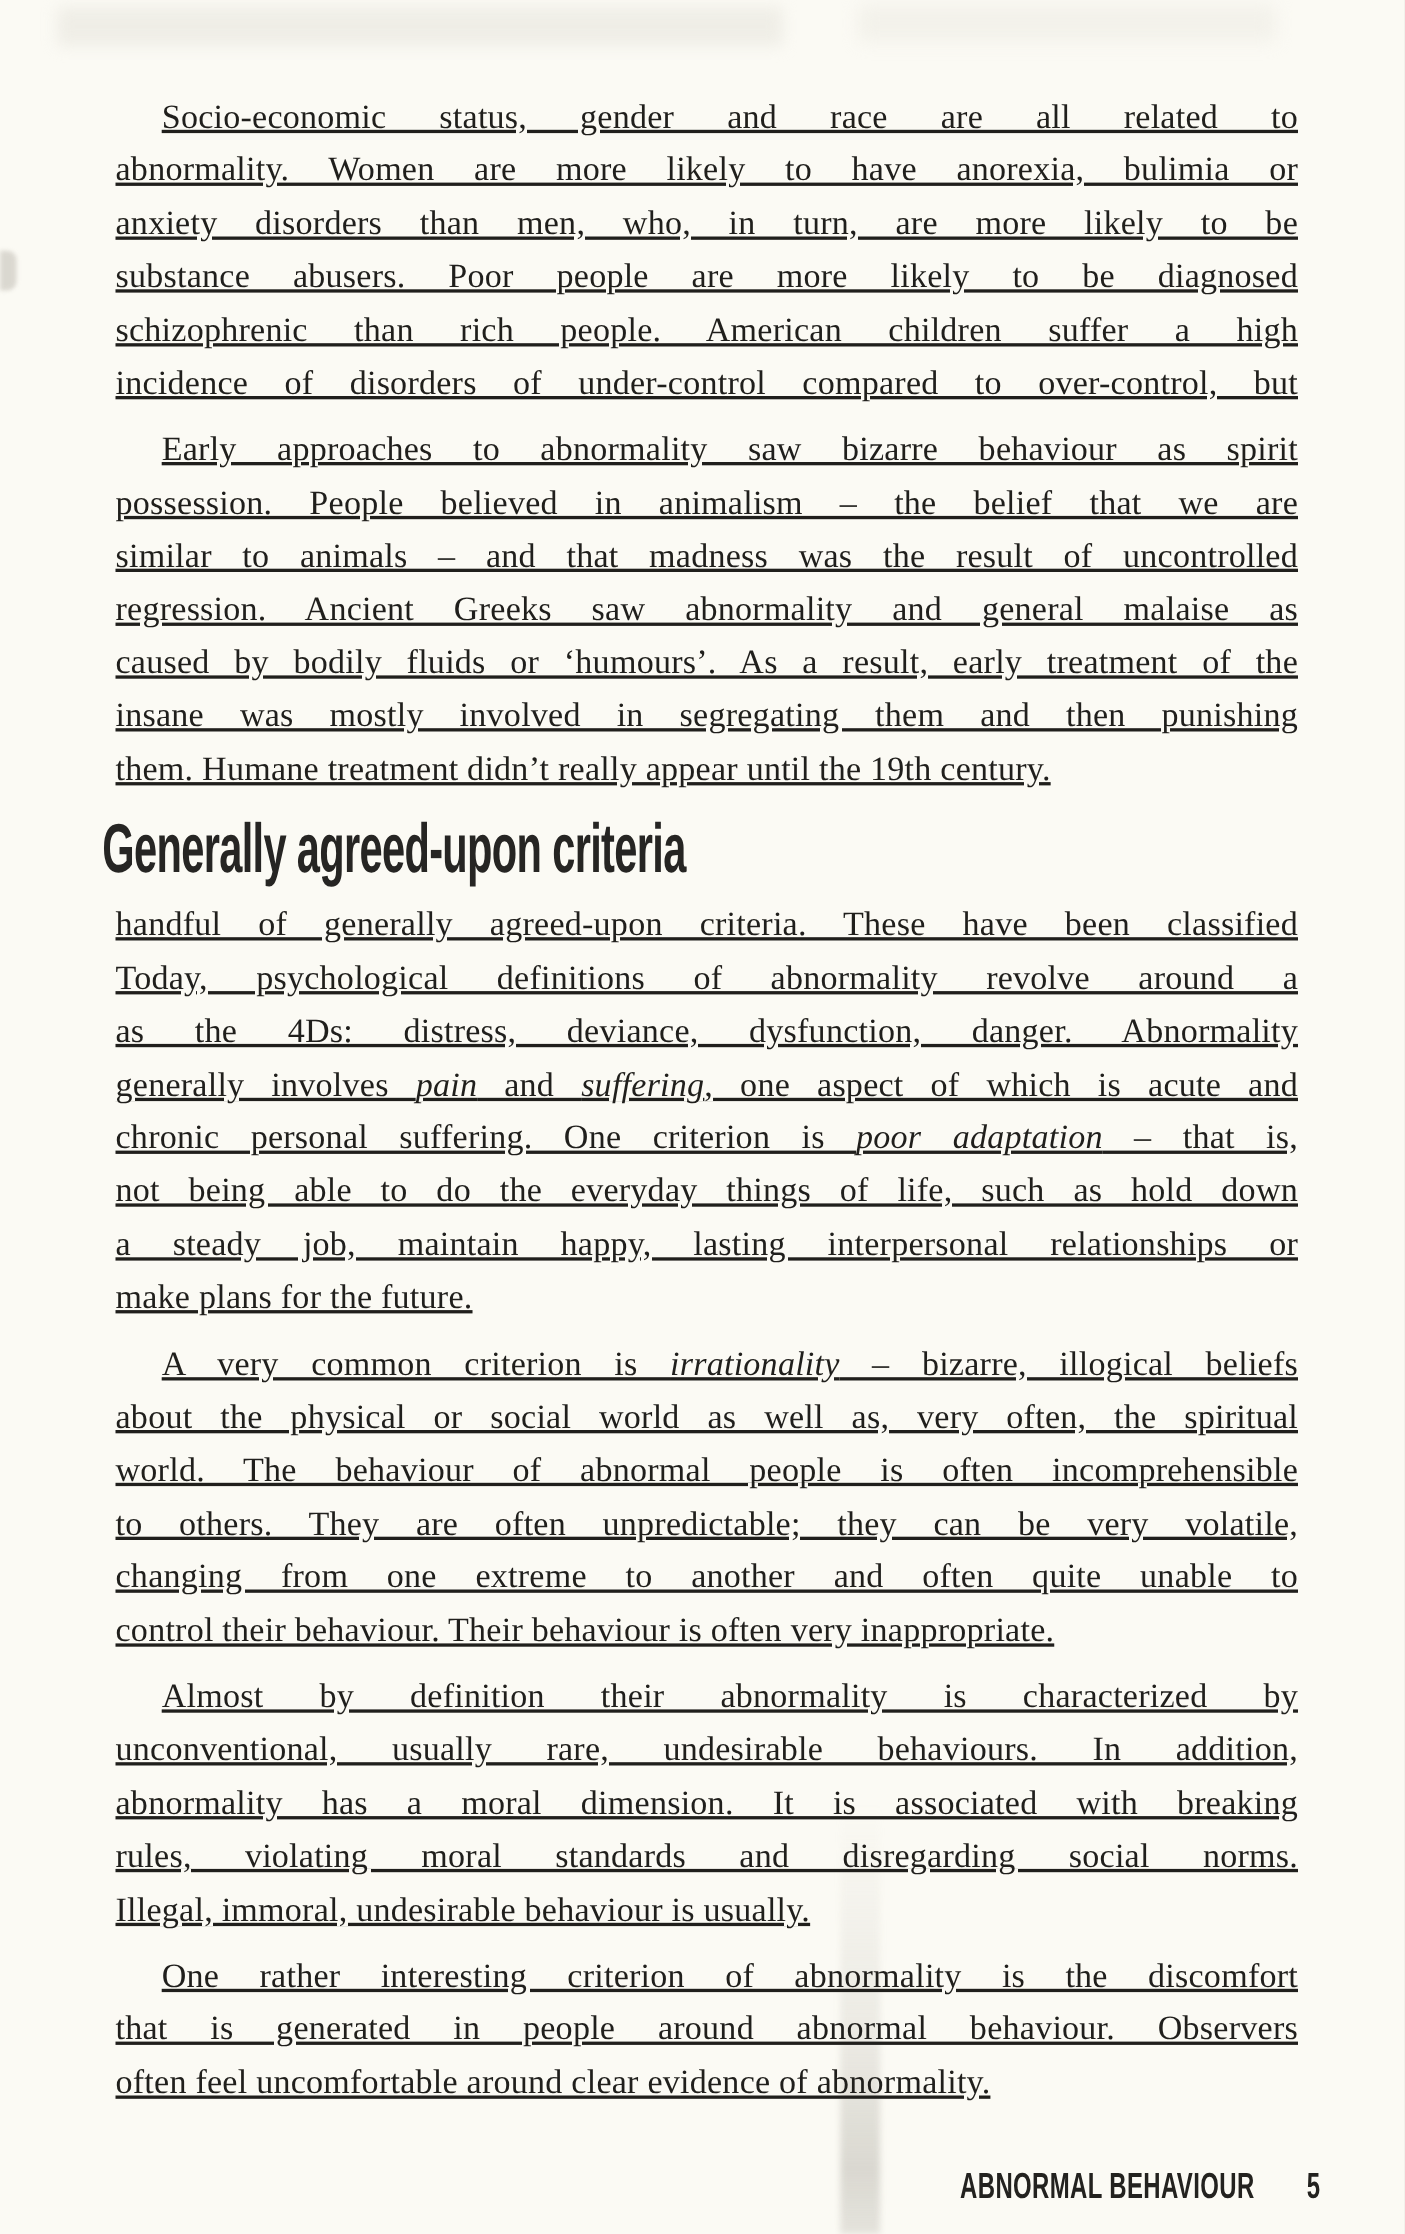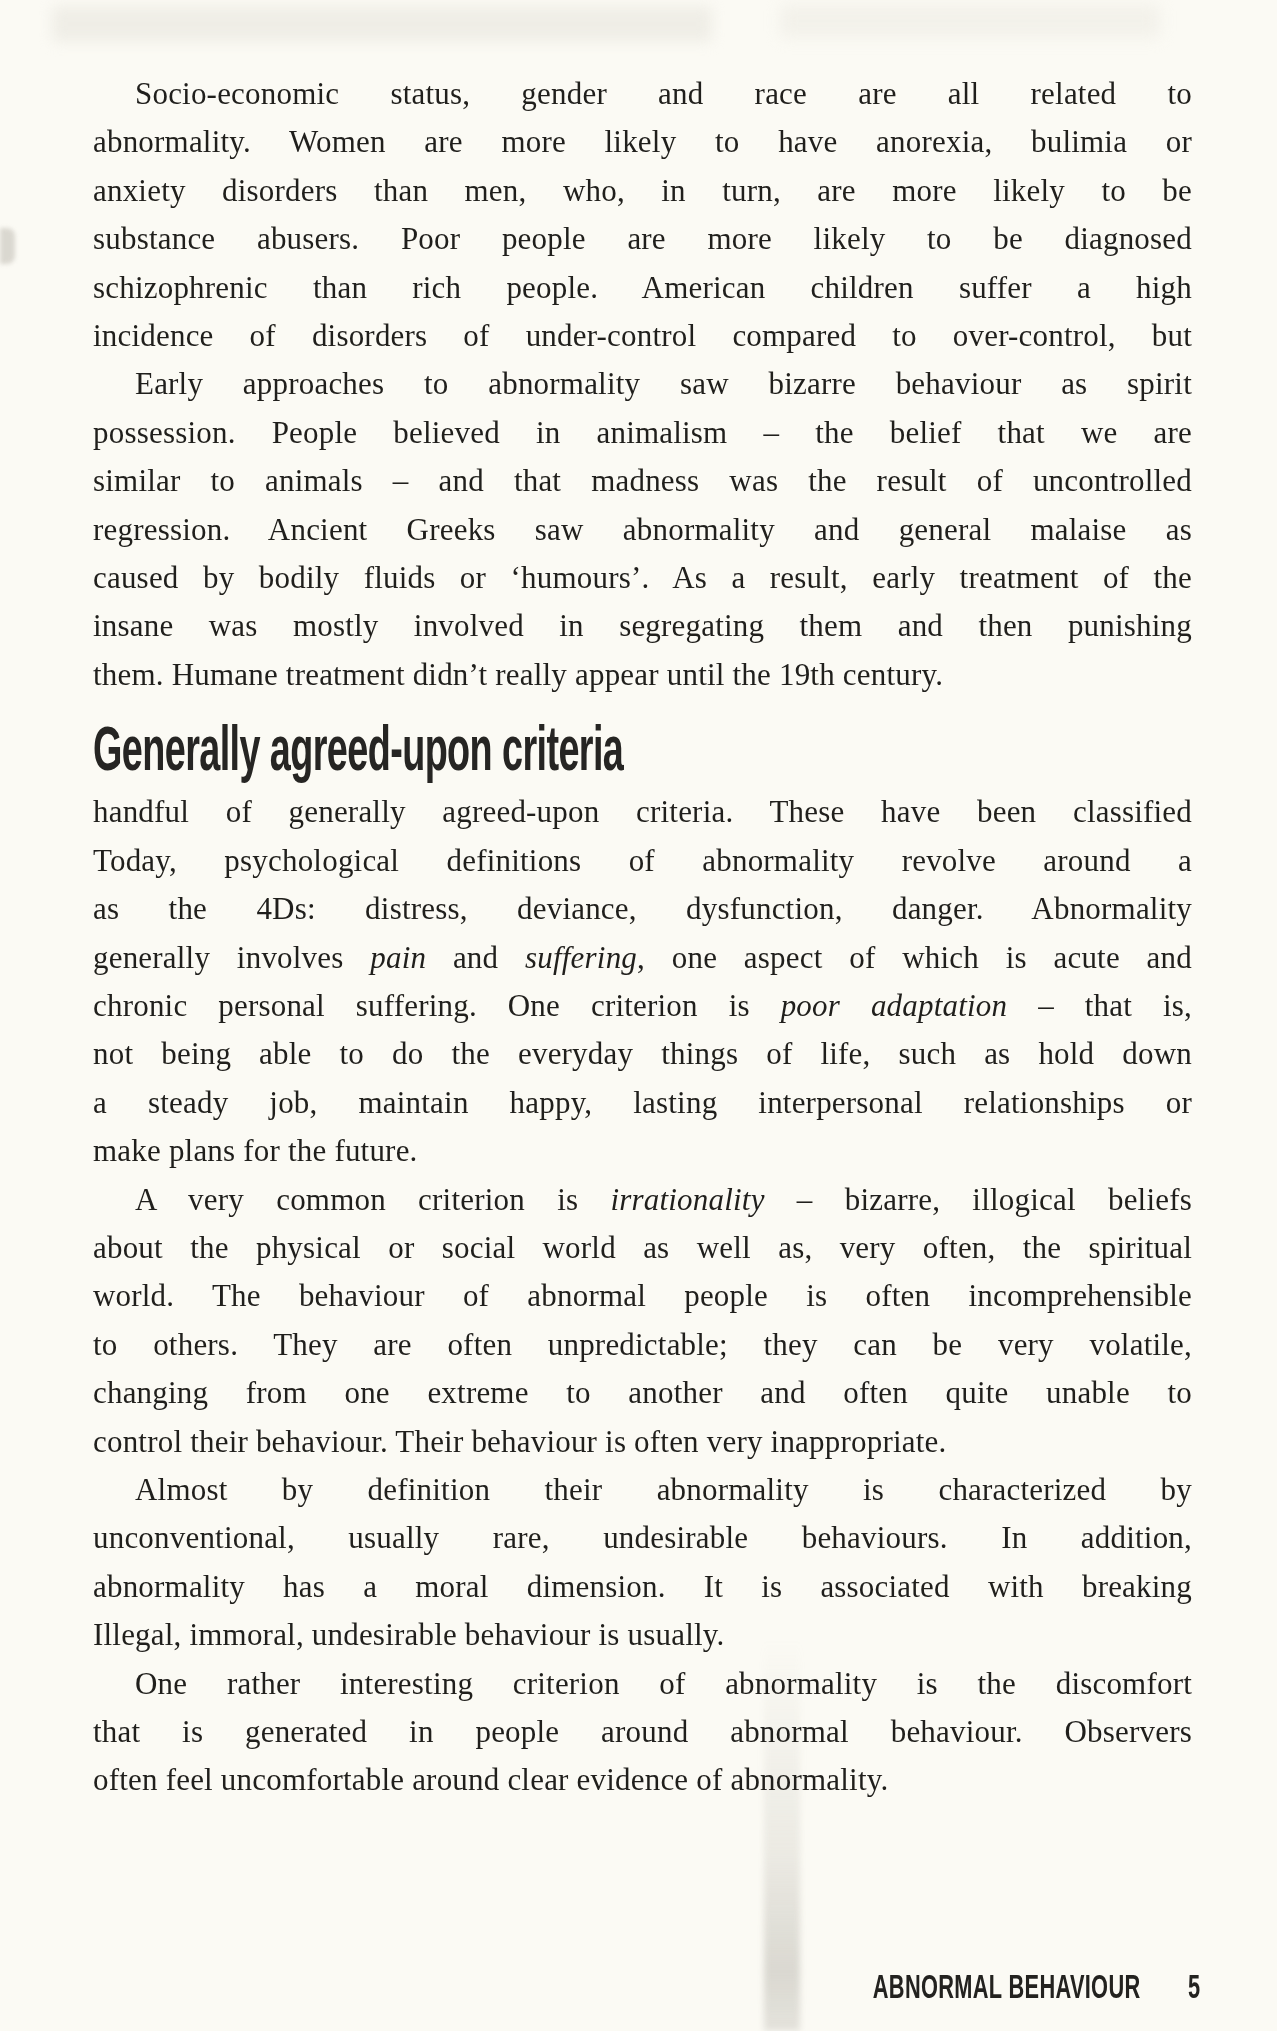--- a/index.html
+++ b/index.html
@@ -10,21 +10,21 @@
     background:#fbfaf4;
     font-family:"Liberation Serif", serif;
     color:#201f1c;
     overflow:hidden;
   }
   .column {
     position:absolute;
     left:93px; top:70px;
     width:1099px;
   }
-  .para { margin:0; }
+  .para { margin:12px;text-decoration:underline; }
   .ln {
     font-size:31px;
     line-height:48.4px;
     text-align:justify;
     text-align-last:justify;
     text-justify:inter-word;
     white-space:normal;
     letter-spacing:0.2px;
   }
   .ln.last { text-align-last:left; }
@@ -123,20 +123,21 @@
           <div class="ln"><span>about the physical or social world as well as, very often, the spiritual</span></div>
           <div class="ln"><span>world. The behaviour of abnormal people is often incomprehensible</span></div>
           <div class="ln"><span>to others. They are often unpredictable; they can be very volatile,</span></div>
           <div class="ln"><span>changing from one extreme to another and often quite unable to</span></div>
           <div class="ln last"><span>control their behaviour. Their behaviour is often very inappropriate.</span></div>
         </div>
         <div class="para">
           <div class="ln ind"><span>Almost by definition their abnormality is characterized by</span></div>
           <div class="ln"><span>unconventional, usually rare, undesirable behaviours. In addition,</span></div>
           <div class="ln"><span>abnormality has a moral dimension. It is associated with breaking</span></div>
+          <div class="ln"><span>rules, violating moral standards and disregarding social norms.</span></div>
           <div class="ln last"><span>Illegal, immoral, undesirable behaviour is usually.</span></div>
         </div>
         <div class="para">
           <div class="ln ind"><span>One rather interesting criterion of abnormality is the discomfort</span></div>
           <div class="ln"><span>that is generated in people around abnormal behaviour. Observers</span></div>
           <div class="ln last"><span>often feel uncomfortable around clear evidence of abnormality.</span></div>
         </div>
       </div>
   </div>
 

